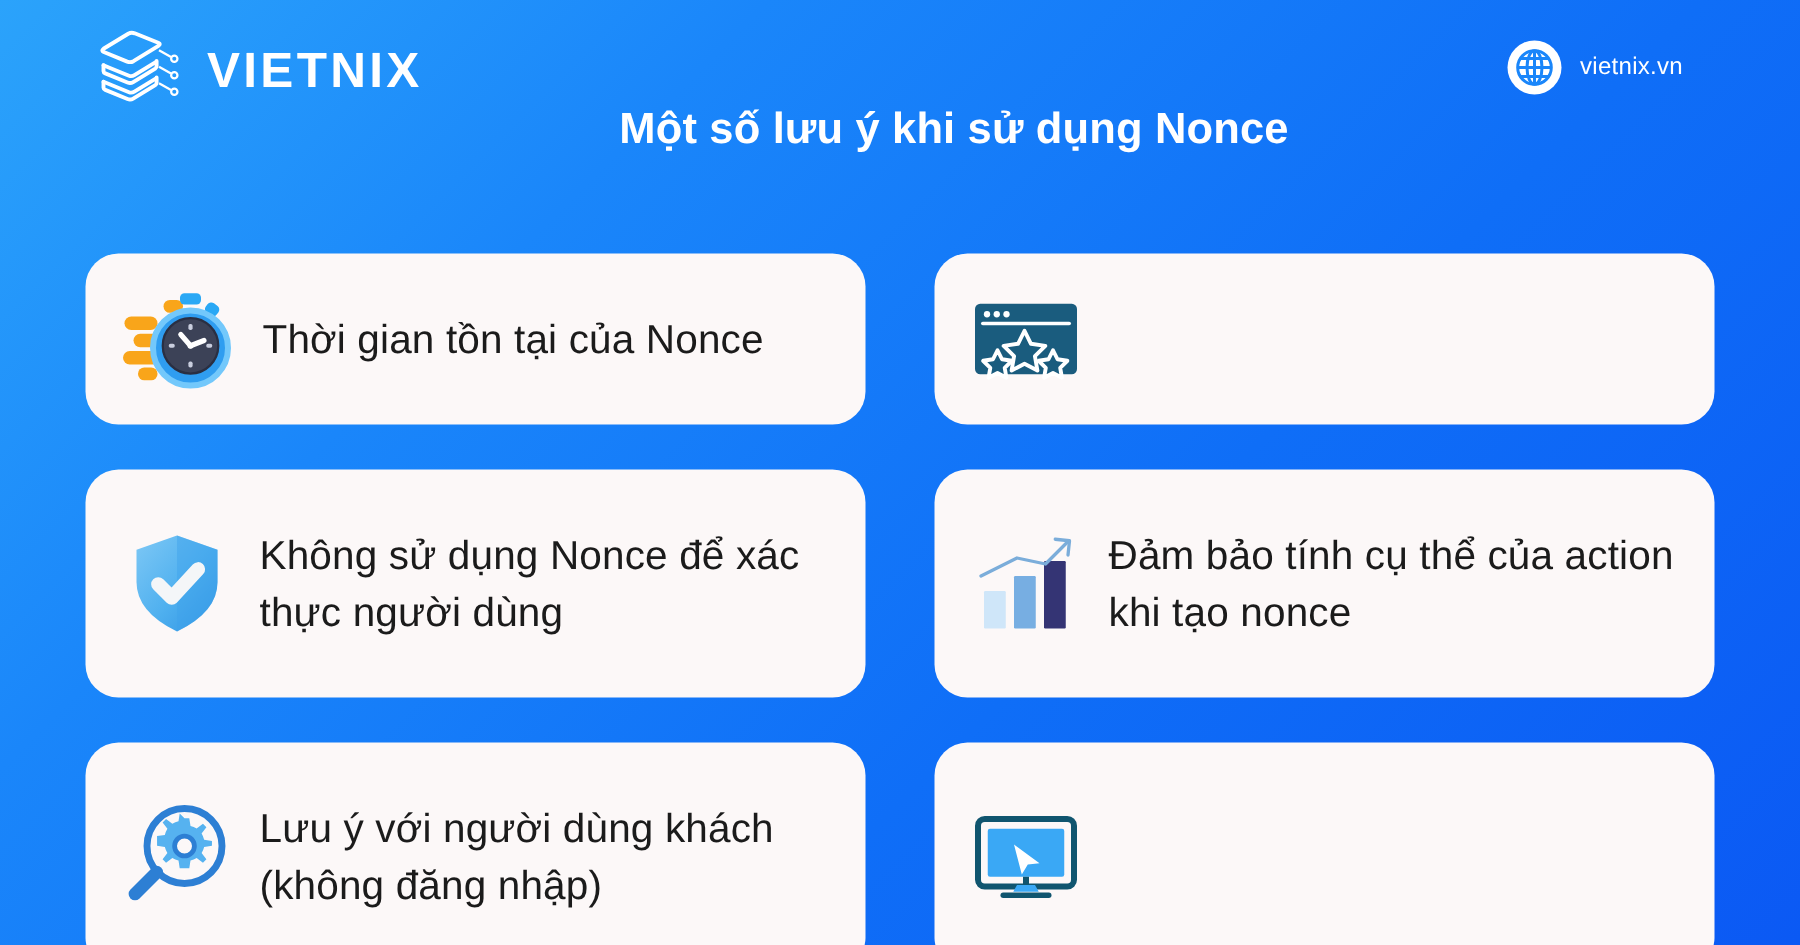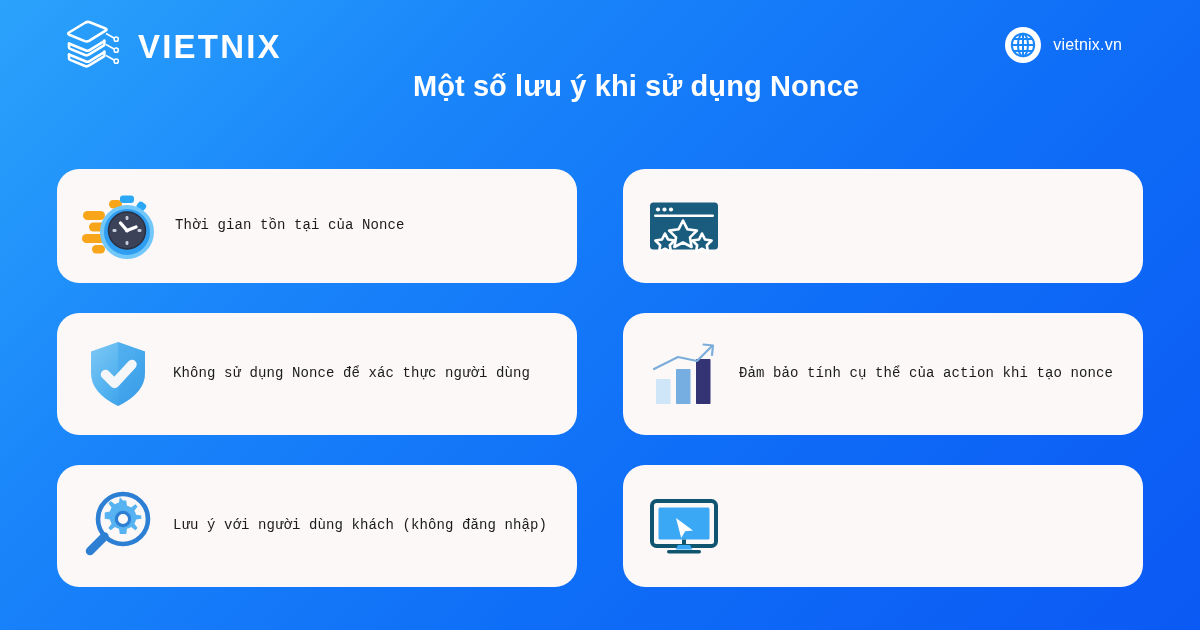--- a/index.html
+++ b/index.html
@@ -92,38 +92,37 @@
   .card {
     background: #fcf8f8;
     border-radius: 22px;
     height: 114px;
     display: flex;
     align-items: center;
     padding-left: 22px;
     padding-right: 14px;
     gap: 18px;
   }
-  .card.tall { height: 122px; gap: 16px; }
+  .card.tall { height: 152px; gap: 16px; }
 
   .card-icon {
     flex: 0 0 auto;
     width: 78px;
     height: 78px;
     display: flex;
     align-items: center;
     justify-content: center;
   }
   .card-icon svg { display: block; }
 
   .card-text {
     color: #1b1b1b;
-    font-size: 14px;
+    font-size: 27px;
     line-height: 1.42;
     letter-spacing: 0.1px;
-    font-family: Liberation Mono, monospace;
   }
 </style>
 </head>
 <body>
 
 <div id="infographic">
 
   <div class="header">
 
     <div class="brand">

